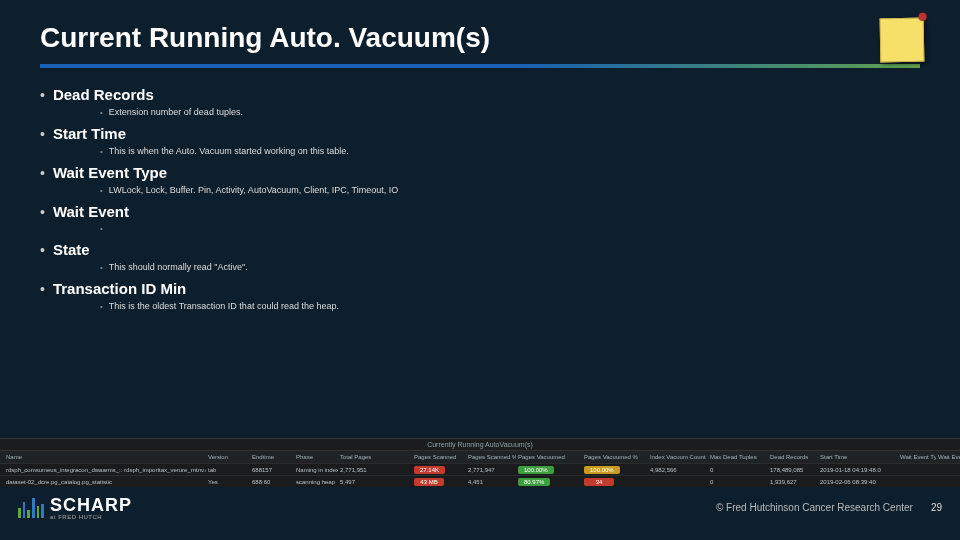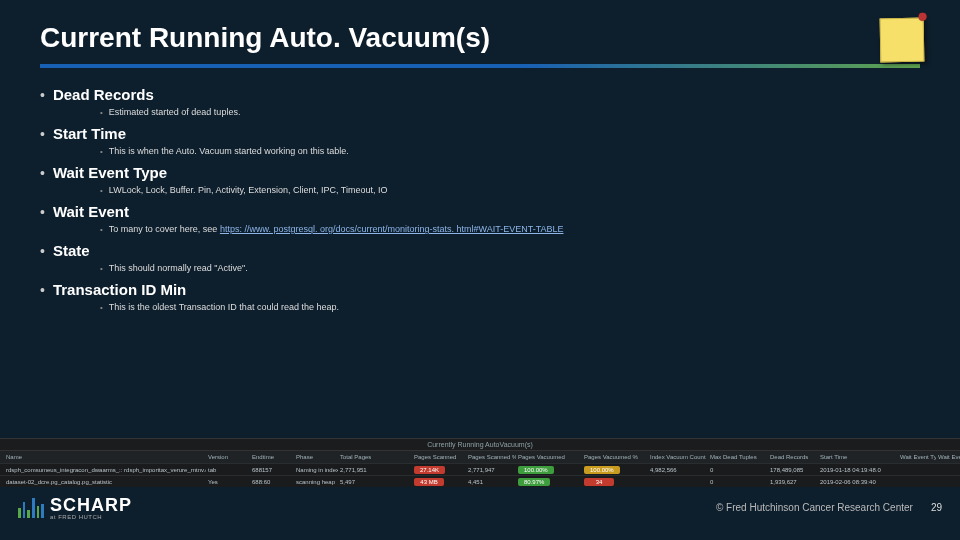--- a/index.html
+++ b/index.html
@@ -53,48 +53,47 @@
     <div class="rule"></div>
   </div>
 
   <div class="content">
     <div class="bullet">
         <span class="dot">•</span>
         <span class="label">Dead Records</span>
       </div>
     <div class="sub">
         <span class="d">•</span>
-        <span>Estimated started of dead tuples.</span>
+        <span>Extension number of dead tuples.</span>
       </div>
 
     <div class="bullet">
         <span class="dot">•</span>
         <span class="label">Start Time</span>
       </div>
     <div class="sub">
         <span class="d">•</span>
         <span>This is when the Auto. Vacuum started working on this table.</span>
       </div>
 
     <div class="bullet">
         <span class="dot">•</span>
         <span class="label">Wait Event Type</span>
       </div>
     <div class="sub">
         <span class="d">•</span>
-        <span>LWLock, Lock, Buffer. Pin, Activity, Extension, Client, IPC, Timeout, IO</span>
+        <span>LWLock, Lock, Buffer. Pin, Activity, AutoVacuum, Client, IPC, Timeout, IO</span>
       </div>
 
     <div class="bullet">
         <span class="dot">•</span>
         <span class="label">Wait Event</span>
       </div>
     <div class="sub">
         <span class="d">•</span>
-        <span><span>To many to cover here, see </span><a href="#">https: //www. postgresql. org/docs/current/monitoring-stats. html#WAIT-EVENT-TABLE</a></span>
       </div>
 
     <div class="bullet">
         <span class="dot">•</span>
         <span class="label">State</span>
       </div>
     <div class="sub">
         <span class="d">•</span>
         <span>This should normally read "Active".</span>
       </div>

